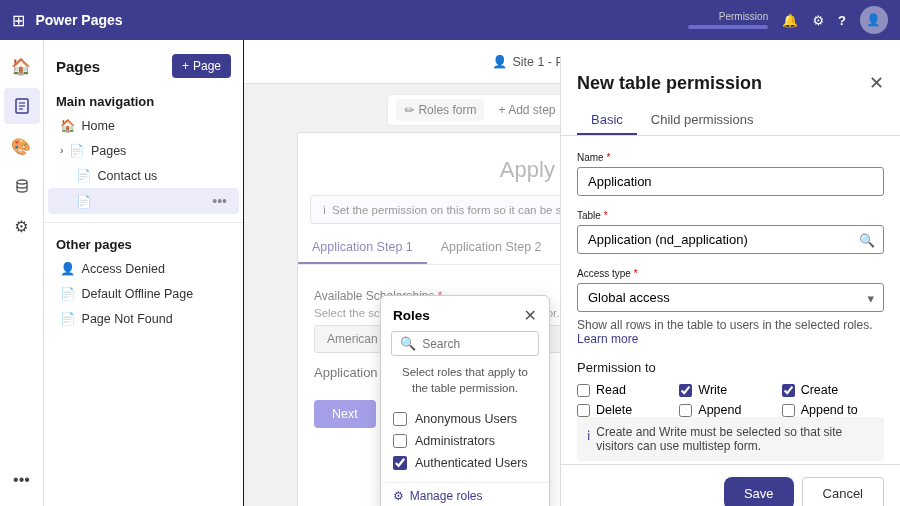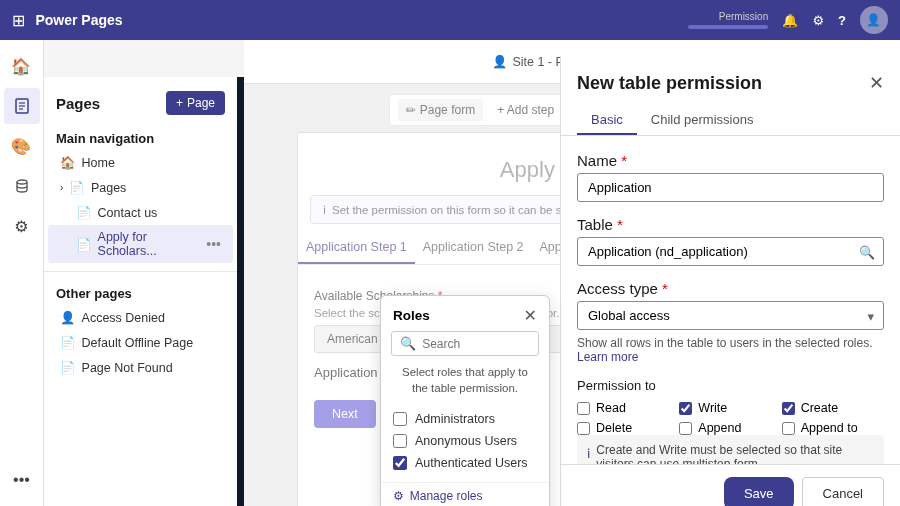--- a/index.html
+++ b/index.html
@@ -40,26 +40,25 @@
       display: flex; align-items: center; justify-content: center;
       border-radius: 4px; cursor: pointer; color: #444;
       font-size: 16px;
     }
     .rail-icon.active { background: #ebebf9; color: #3d3d8f; }
 
     
     .sidebar {
       width: 200px;
       background: #fff;
-      border-right: 7px solid #0f172a;
+      border-right: 1px solid #0f172a;
       display: flex;
       flex-direction: column;
       padding: 8px 0;
       overflow-y: auto;
-      margin-top: 37px;
     }
     .sidebar-header {
       display: flex; align-items: center; justify-content: space-between;
       padding: 6px 12px 10px;
     }
     .sidebar-title { font-size: 15px; font-weight: 600; color: #1a1a1a; }
     .add-page-btn {
       display: flex; align-items: center; gap: 4px;
       background: #3d3d8f; color: white; border: none;
       border-radius: 4px; padding: 5px 10px; cursor: pointer;
@@ -120,21 +119,21 @@
 
     .info-bar {
       background: #f8f8ff; border: 1px solid #d0d0e8; border-radius: 4px;
       padding: 6px 12px; display: flex; align-items: center; gap: 6px;
       font-size: 11.5px; color: #555; margin-bottom: 8px;
     }
 
     
     .form-tabs { display: flex; border-bottom: 1px solid #ddd; margin-bottom: 12px; }
     .form-tab {
-      padding: 8px 8px; cursor: pointer; font-size: 12.5px; color: #555;
+      padding: 8px 14px; cursor: pointer; font-size: 12.5px; color: #555;
       border-bottom: 2px solid transparent;
     }
     .form-tab.active { color: #3d3d8f; border-bottom-color: #3d3d8f; font-weight: 500; }
 
     .form-body { padding: 12px 16px; }
     .form-field-label { font-size: 12px; font-weight: 500; color: #333; margin-bottom: 4px; }
     .form-field-sub { font-size: 11.5px; color: #666; margin-bottom: 6px; }
     .form-select {
       width: 100%; padding: 5px 8px; border: 1px solid #ccc; border-radius: 3px;
       font-size: 12px; color: #333; margin-bottom: 12px;
@@ -179,21 +178,21 @@
     }
     .panel-close { background: none; border: none; cursor: pointer; font-size: 18px; color: #555; }
     .panel-tabs { display: flex; border-bottom: 1px solid #ddd; margin: 12px 0 0; padding: 0 16px; }
     .panel-tab {
       padding: 6px 14px; cursor: pointer; font-size: 13px; color: #555;
       border-bottom: 2px solid transparent;
     }
     .panel-tab.active { color: #3d3d8f; border-bottom-color: #3d3d8f; font-weight: 500; }
     .panel-body { padding: 16px; flex: 1; overflow-y: auto; }
     .field-group { margin-bottom: 14px; }
-    .field-label { font-size: 15px; font-weight: 500; color: #1a1a1a; margin-bottom: 4px; }
+    .field-label { font-size: 10px; font-weight: 500; color: #1a1a1a; margin-bottom: 4px; }
     .required { color: #c00; }
     .field-input {
       width: 100%; padding: 6px 10px; border: 1px solid #888; border-radius: 3px;
       font-size: 13px; outline: none;
     }
     .field-select-wrap { position: relative; }
     .field-select {
       width: 100%; padding: 6px 30px 6px 10px; border: 1px solid #888; border-radius: 3px;
       font-size: 13px; appearance: none; outline: none; background: white; cursor: pointer;
     }
@@ -299,21 +298,20 @@
       <span style="font-size:10px;">›</span>
       <span>📄</span>
       <span>Pages</span>
     </div>
     <div class="nav-item nav-item-indent">
       <span>📄</span>
       <span>Contact us</span>
     </div>
     <div class="nav-item nav-item-indent active">
       <span>📄</span>
-      <span>Apply for Scholars...</span>
       <span class="nav-item-more">•••</span>
     </div>
 
     <div class="divider"></div>
 
     <div class="nav-section-title">Other pages</div>
 
     <div class="nav-item">
       <span>👤</span>
       <span>Access Denied</span>
@@ -336,21 +334,21 @@
         <span>Site 1 - Private - Saved</span>
         <span style="cursor:pointer;">▾</span>
       </div>
     </div>
 
     <div class="page-canvas">
 
       <div class="page-edit-bar">
         <button class="page-edit-btn primary">
           <span>✏</span>
-          <span>Page form</span>
+          <span>Roles form</span>
         </button>
         <button class="page-edit-btn">
           <span>+ Add step</span>
         </button>
         <button class="page-edit-btn">⋯</button>
         <div class="step-nav">
           <span>1/4 Application Step 1</span>
           <span> ▾</span>
         </div>
       </div>
@@ -398,25 +396,25 @@
     <button class="roles-popup-close">✕</button>
   </div>
   <div class="roles-search">
     <span style="color:#888;">🔍</span>
     <input type="text" placeholder="Search" style="border: none; outline: none; font-size: 12px; width: 100%;">
   </div>
   <div class="roles-desc">Select roles that apply to the table permission.</div>
   <div class="roles-list">
     <div class="roles-item">
       <input type="checkbox" style="">
-      <span>Administrators</span>
+      <span>Anonymous Users</span>
     </div>
     <div class="roles-item">
       <input type="checkbox" style="">
-      <span>Anonymous Users</span>
+      <span>Administrators</span>
     </div>
     <div class="roles-item">
       <input type="checkbox" checked="" style="accent-color: rgb(61, 61, 143);">
       <span>Authenticated Users</span>
     </div>
   </div>
   <div class="roles-manage">
     <span>⚙</span>
     <span>Manage roles</span>
   </div>

